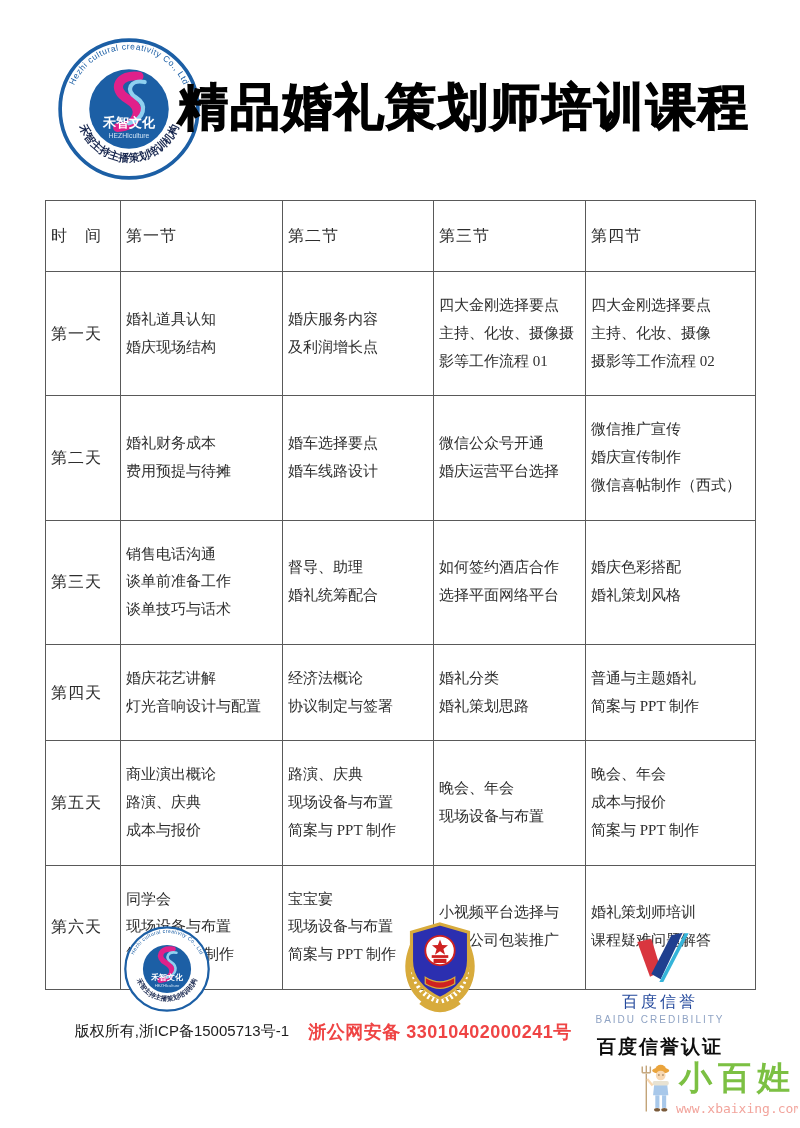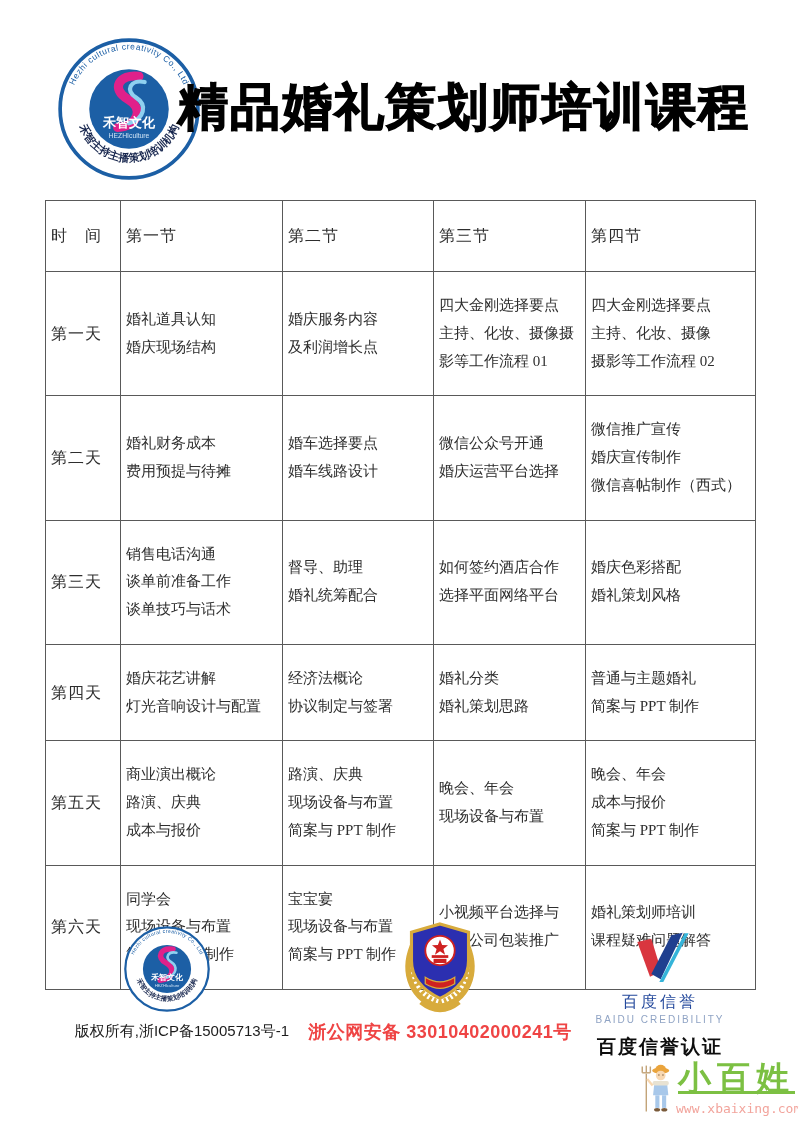--- a/index.html
+++ b/index.html
@@ -59,23 +59,23 @@
   }
   .baidu-cert {
     font-family:"Liberation Sans","DejaVu Sans",sans-serif;
     font-size:19px; font-weight:bold; color:#0d0d0d; letter-spacing:2px; margin-top:9px;
   }
 
   
   .watermark { position:absolute; right:4px; bottom:10px; width:156px; height:62px; }
   .wm-figure { position:absolute; left:0; bottom:0; width:36px; height:58px; }
   .wm-name {
-    position:absolute; left:38px; top:0; width:118px; text-align:left;
-    font-family:"Liberation Sans","DejaVu Sans",sans-serif;
-    font-size:33px; font-weight:bold; color:#7cc043; letter-spacing:6px; white-space:nowrap;text-decoration:underline;
+    position:absolute; left:38px; top:0; width:118px; text-align:right;
+    font-family:"Liberation Sans","DejaVu Sans",sans-serif;
+    font-size:33px; font-weight:bold; color:#7cc043; letter-spacing:6px; white-space:nowrap;
   }
   .wm-url {
     position:absolute; left:36px; bottom:2px; width:120px; text-align:center;
     font-family:"DejaVu Sans Mono","Liberation Mono",monospace;
     font-size:13px; color:#f2a49c; white-space:nowrap;
   }
 </style>
 </head>
 <body>
 

